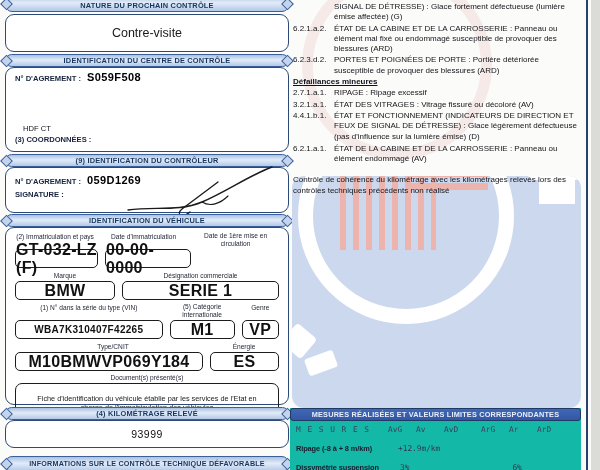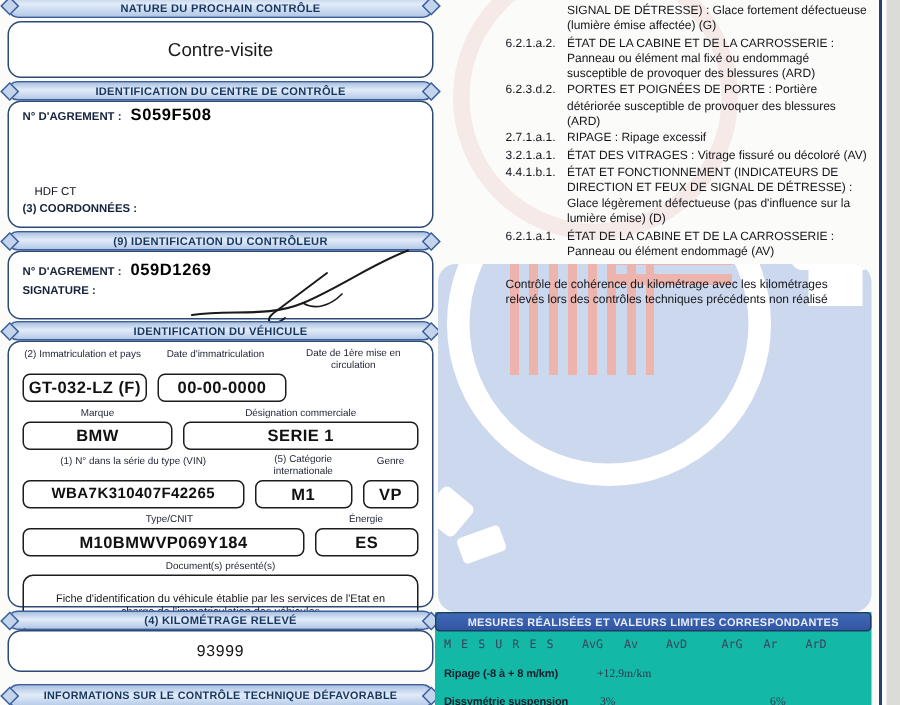--- a/index.html
+++ b/index.html
@@ -40,34 +40,34 @@
   .signature-svg { position:absolute; right:8px; top:-6px; }
 
   .vehicule-header { top:214px; }
   .vehicule-box { top:227px; height:178px; padding:4px 9px; }
   .vrow { display:flex; gap:7px; }
   .vcell { display:flex; flex-direction:column; align-items:center; }
   .vlabel { font-size:6.6px; color:#1d2233; text-align:center; line-height:7.5px; min-height:8px;
             display:flex; align-items:flex-end; justify-content:center; }
   .vvalue { border:1.3px solid #1c1c1c; border-radius:5px; background:#fff; height:19px;
             display:flex; align-items:center; justify-content:center;
-            font-size:11px; font-weight:bold; color:#111; width:100%; letter-spacing:.3px; }
+            font-size:16px; font-weight:bold; color:#111; width:100%; letter-spacing:.3px; }
   .mt2 { margin-top:2px; } .mt3 { margin-top:3px; }
   .docs-box { border:1.3px solid #1c1c1c; border-radius:7px; height:40px; margin-top:2px;
               display:flex; align-items:center; justify-content:center; text-align:center;
               font-size:7.3px; color:#1a1a1a; line-height:9.5px; padding:2px 14px; }
 
   .km-header { top:407px; }
   .km-box { top:420px; height:28px; }
   .km-value { text-align:center; font-size:10.5px; color:#111; line-height:26px; letter-spacing:.5px; }
 
   .info-bar { top:456px; height:16px; line-height:14px; font-size:7.2px; }
 
   
-  .right-panel { position:absolute; left:290px; top:0; width:296px; height:470px;padding-left:44px; }
+  .right-panel { position:absolute; left:290px; top:0; width:296px; height:470px; }
   .faint-ring { position:absolute; left:12px; top:-30px; width:190px; height:190px;
                 border-radius:50%; border:11px solid rgba(228,160,152,.18); z-index:0; }
   .defects { position:relative; z-index:1; padding:2px 8px 0 3px; font-size:8px;
              color:#15151a; line-height:10.3px; }
   .d-item { display:flex; margin-bottom:1px; }
   .d-code { flex:0 0 41px; }
   .d-text { flex:1; }
   .d-heading { font-weight:bold; text-decoration:underline; color:#10131c; margin:1px 0; }
   .d-note { margin-top:11px; }
 
@@ -93,21 +93,21 @@
                  border-radius:3px; color:#e6eefb; font-size:7.3px; font-weight:bold;
                  text-align:center; line-height:11px; letter-spacing:.2px; }
   .m-row { position:absolute; left:0; right:0; display:flex; align-items:baseline;
            font-family:"DejaVu Sans Mono", monospace; font-size:7.8px; color:#39435e; }
   .m-head-row { top:17px; }
   .m-title { flex:0 0 98px; padding-left:6px; letter-spacing:1px; }
   .m-col { flex:0 0 28px; } .m-col-gap { flex:0 0 37px; }
   .m-data1 { top:36px; } .m-data2 { top:55px; }
   .m-label { flex:0 0 98px; padding-left:6px; font-family:"Liberation Sans", sans-serif;
              font-size:7.4px; font-weight:bold; color:#181d2e; letter-spacing:-.1px; }
-  .m-val { color:#2e3850;font-family:Liberation Serif, serif; }
+  .m-val { color:#2e3850; }
 
   .panel-rightline { position:absolute; left:586px; top:0; width:2px; height:470px; background:#27426f; }
   .page-edge { position:absolute; left:591px; top:0; width:9px; height:470px; background:#dbdbd8; }
 </style>
 </head>
 <body>
 
 <div class="page">
 
   <div class="left-col">
@@ -257,20 +257,21 @@
         <span class="d-text">SIGNAL DE DÉTRESSE) : Glace fortement défectueuse (lumière émise affectée) (G)</span>
       </div>
       <div class="d-item">
         <span class="d-code">6.2.1.a.2.</span>
         <span class="d-text">ÉTAT DE LA CABINE ET DE LA CARROSSERIE : Panneau ou élément mal fixé ou endommagé susceptible de provoquer des blessures (ARD)</span>
       </div>
       <div class="d-item">
         <span class="d-code">6.2.3.d.2.</span>
         <span class="d-text">PORTES ET POIGNÉES DE PORTE : Portière détériorée susceptible de provoquer des blessures (ARD)</span>
       </div>
+      <div class="d-heading">Défaillances mineures</div>
       <div class="d-item">
         <span class="d-code">2.7.1.a.1.</span>
         <span class="d-text">RIPAGE : Ripage excessif</span>
       </div>
       <div class="d-item">
         <span class="d-code">3.2.1.a.1.</span>
         <span class="d-text">ÉTAT DES VITRAGES : Vitrage fissuré ou décoloré (AV)</span>
       </div>
       <div class="d-item">
         <span class="d-code">4.4.1.b.1.</span>

